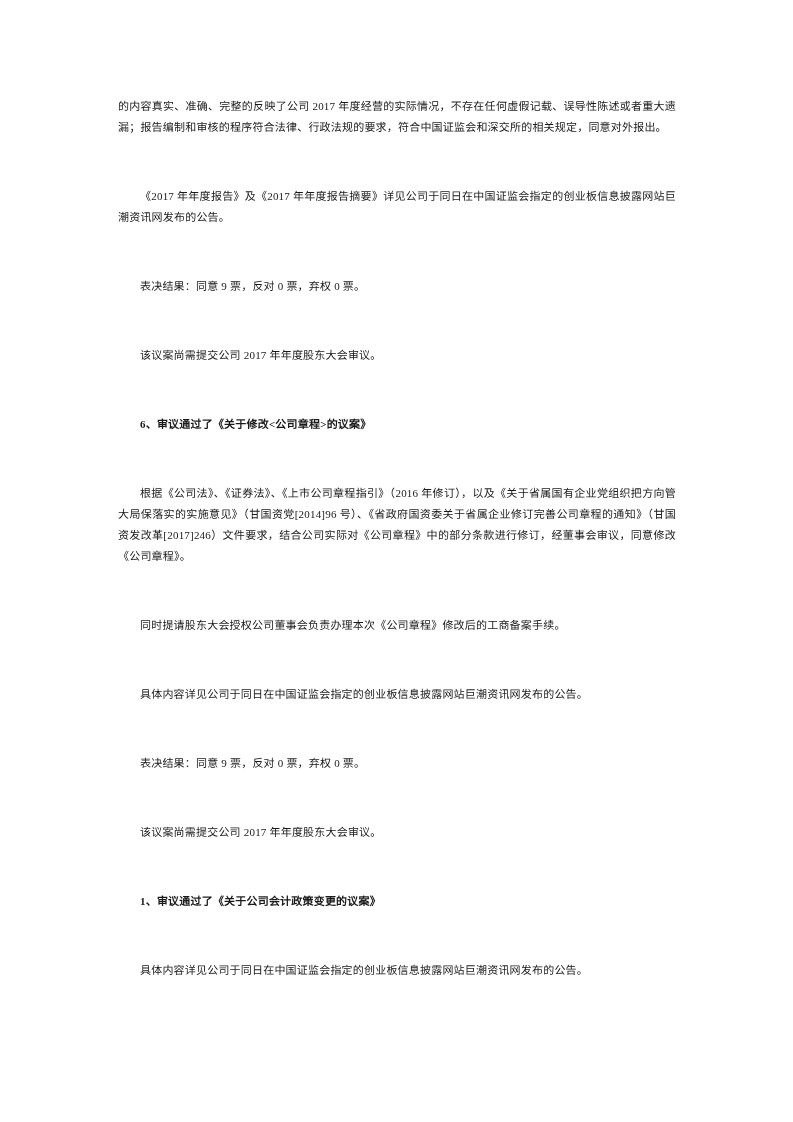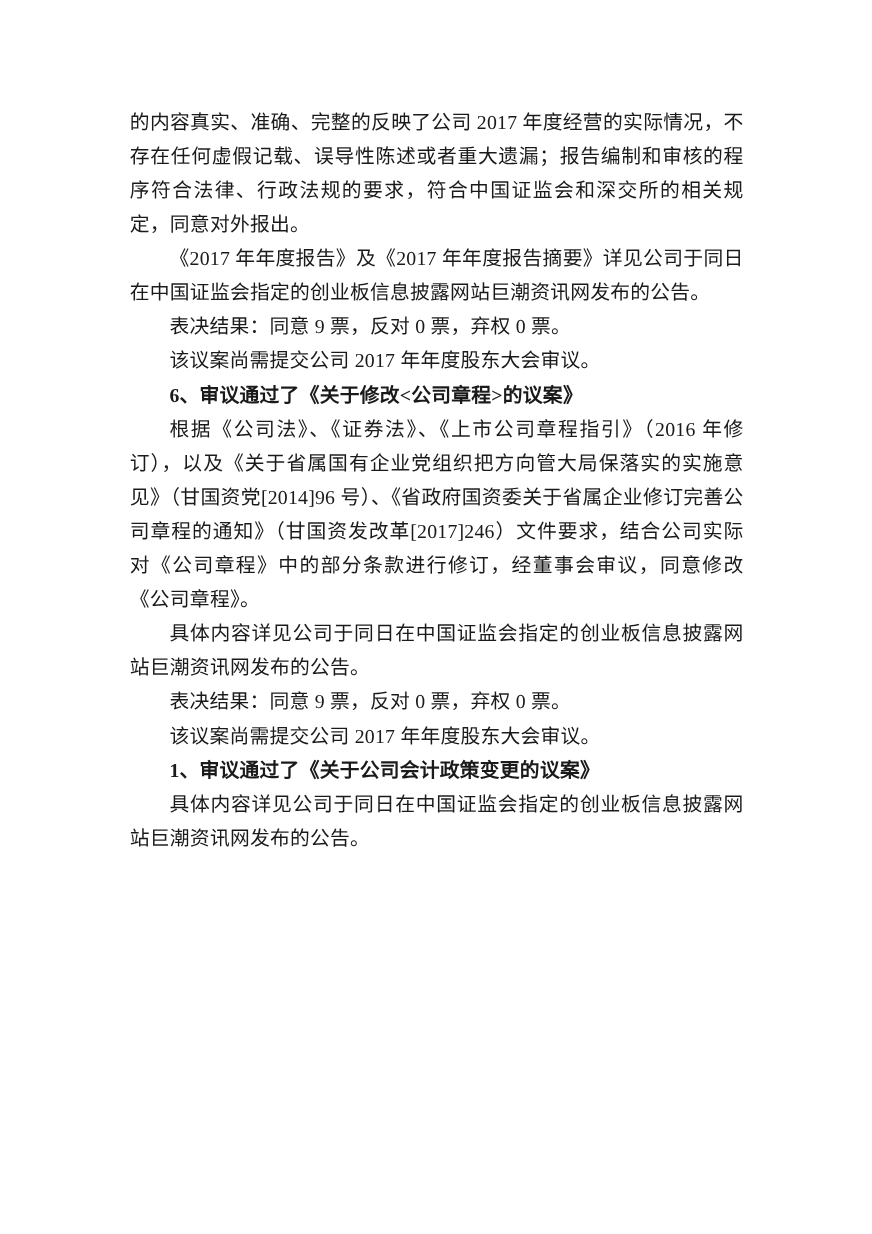--- a/index.html
+++ b/index.html
@@ -18,43 +18,45 @@
   }
   .content {
     position: absolute;
     left: 118px;
     top: 96px;
     width: 558px;
   }
   .content p {
     margin: 0;
     padding: 0;
-    font-size: 18px;
-    line-height: 31px;
+    font-size: 11px;
+    line-height: 21px;
     text-align: justify;
     letter-spacing: 0.2px;
     word-break: break-all;
   }
   .content p.indent {
     text-indent: 2em;
+    margin-top: 48px;
   }
   .content p.heading {
     font-weight: bold;
   }
 </style>
 </head>
 <body>
 
 <div class="page">
   <div class="content" id="document-content">
       <p class="">的内容真实、准确、完整的反映了公司 2017 年度经营的实际情况，不存在任何虚假记载、误导性陈述或者重大遗漏；报告编制和审核的程序符合法律、行政法规的要求，符合中国证监会和深交所的相关规定，同意对外报出。</p>
       <p class="indent">《2017 年年度报告》及《2017 年年度报告摘要》详见公司于同日在中国证监会指定的创业板信息披露网站巨潮资讯网发布的公告。</p>
       <p class="indent">表决结果：同意 9 票，反对 0 票，弃权 0 票。</p>
       <p class="indent">该议案尚需提交公司 2017 年年度股东大会审议。</p>
       <p class="heading indent">6、审议通过了《关于修改&lt;公司章程&gt;的议案》</p>
       <p class="indent">根据《公司法》、《证券法》、《上市公司章程指引》（2016 年修订），以及《关于省属国有企业党组织把方向管大局保落实的实施意见》（甘国资党[2014]96 号）、《省政府国资委关于省属企业修订完善公司章程的通知》（甘国资发改革[2017]246）文件要求，结合公司实际对《公司章程》中的部分条款进行修订，经董事会审议，同意修改《公司章程》。</p>
+      <p class="indent">同时提请股东大会授权公司董事会负责办理本次《公司章程》修改后的工商备案手续。</p>
       <p class="indent">具体内容详见公司于同日在中国证监会指定的创业板信息披露网站巨潮资讯网发布的公告。</p>
       <p class="indent">表决结果：同意 9 票，反对 0 票，弃权 0 票。</p>
       <p class="indent">该议案尚需提交公司 2017 年年度股东大会审议。</p>
       <p class="heading indent">1、审议通过了《关于公司会计政策变更的议案》</p>
       <p class="indent">具体内容详见公司于同日在中国证监会指定的创业板信息披露网站巨潮资讯网发布的公告。</p>
     </div>
 </div>
 
 </body></html>

